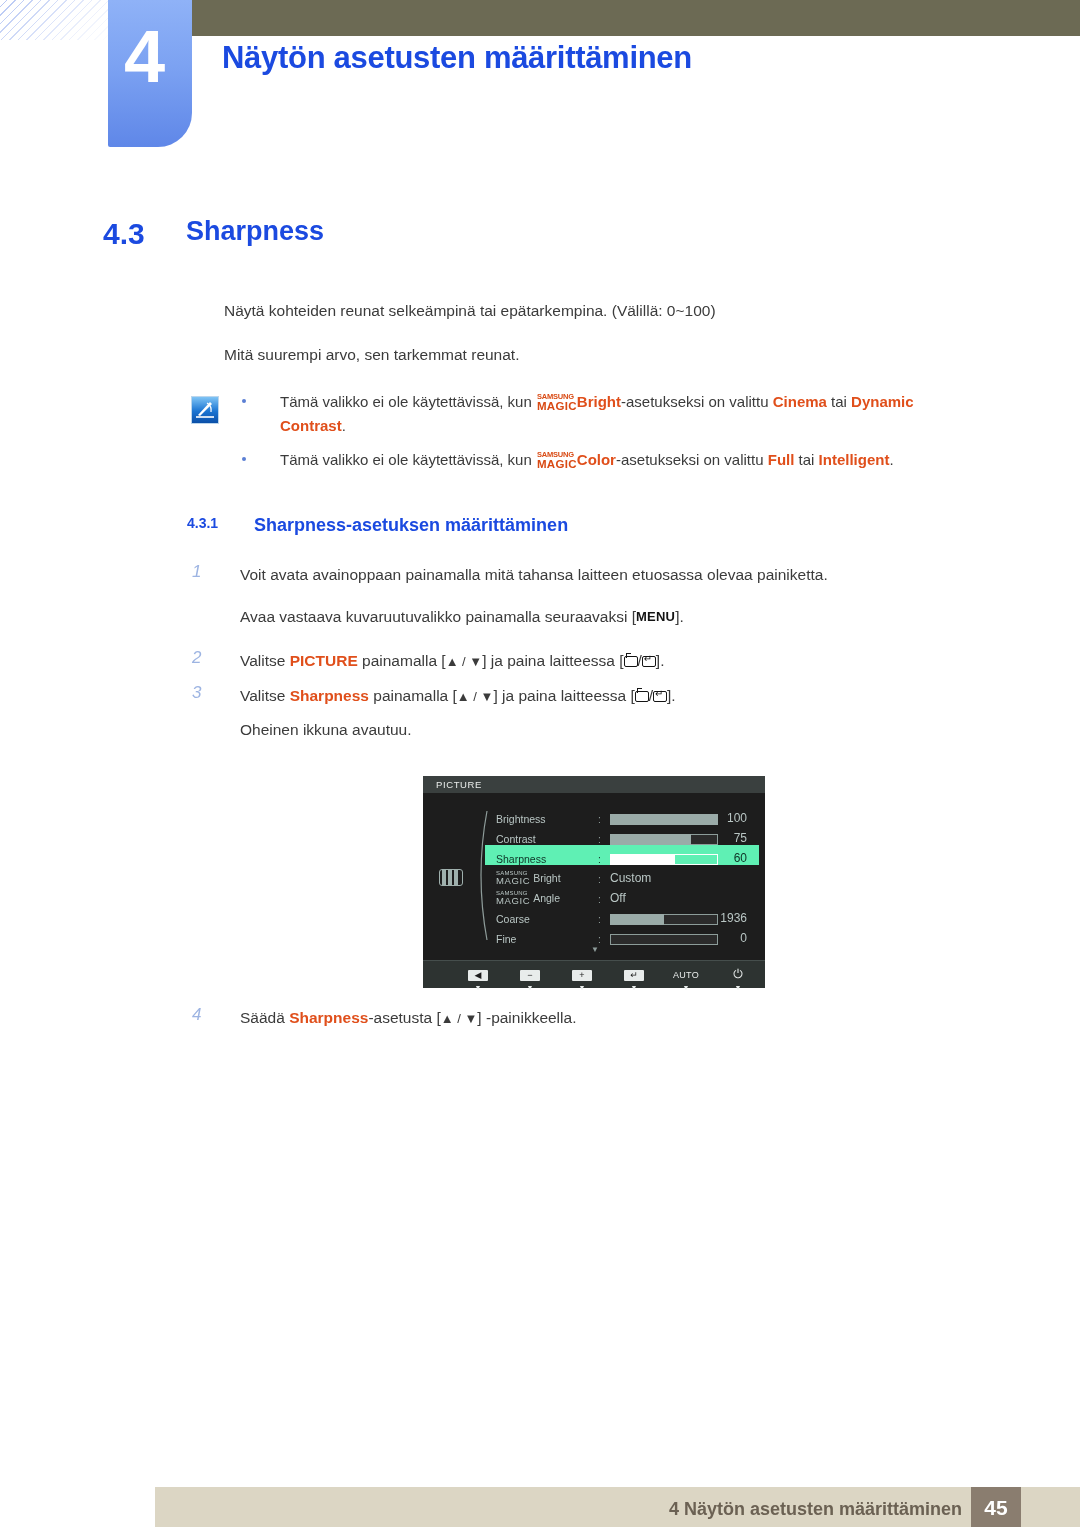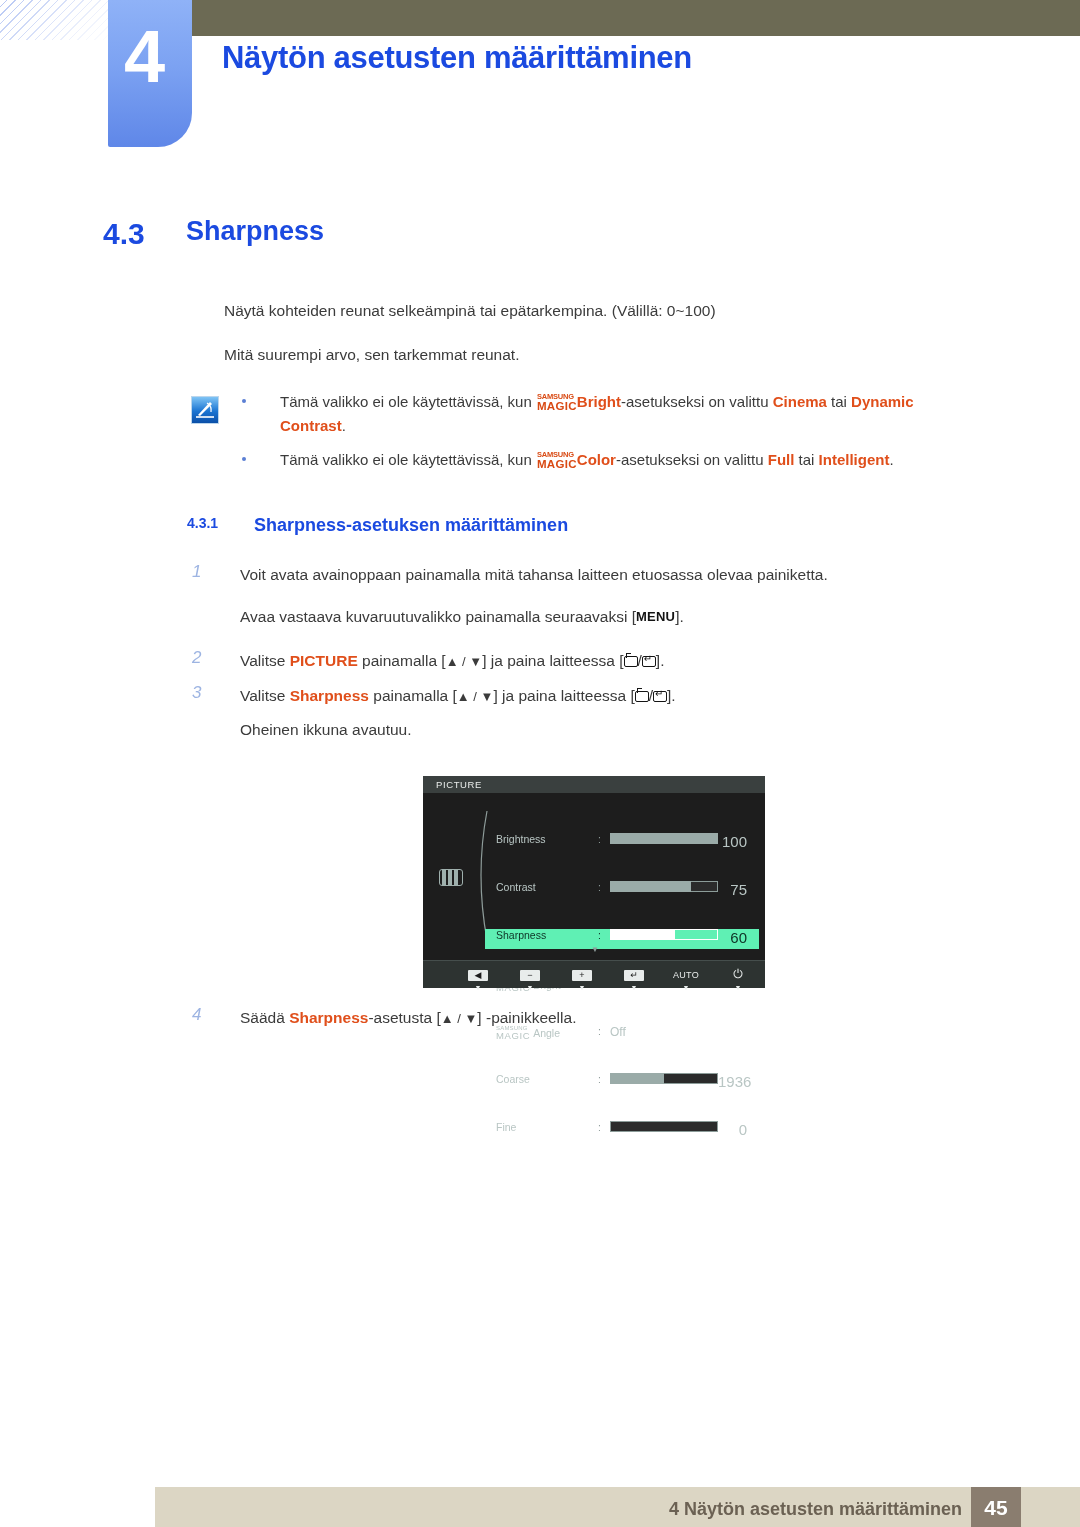--- a/index.html
+++ b/index.html
@@ -258,27 +258,26 @@
     left: 50px; top: 16px;
     width: 16px; height: 133px;
   }
   .osd-rows {
     position: absolute;
     left: 62px; top: 12px;
     right: 6px;
   }
   .osd-row {
     display: flex;
-    align-items: flex-start;
+    align-items: flex-end;
     height: 20px;
     font-size: 10.5px;
     color: #b9c6c4;
     padding-left: 11px;
     box-sizing: border-box;
-    margin-top: 28px;
   }
   .osd-row.sel {
     background: #5ff0b4;
     color: #0c2f22;
   }
   .osd-row.sel .lbl { color: #0e3326; }
   .osd-label-cell {
     width: 102px;
     flex: 0 0 102px;
   }
@@ -307,21 +306,21 @@
     left: 0; top: 0;
     height: 11px;
     background: #9aaba8;
   }
   .osd-row.sel .bar-track { border: 1px solid #ffffff; background: #5ff0b4; }
   .osd-row.sel .bar-fill { background: #ffffff; }
   .val-cell {
     flex: 1;
     text-align: right;
     padding-right: 12px;
-    font-size: 15px;
+    font-size: 12px;
     color: #b9c6c4;
   }
   .osd-row.sel .val-cell { color: #0e3326; }
   .txt-cell {
     flex: 1;
     font-size: 12px;
     color: #b9c6c4;
   }
   .magic-osd {
     display: inline-block;

